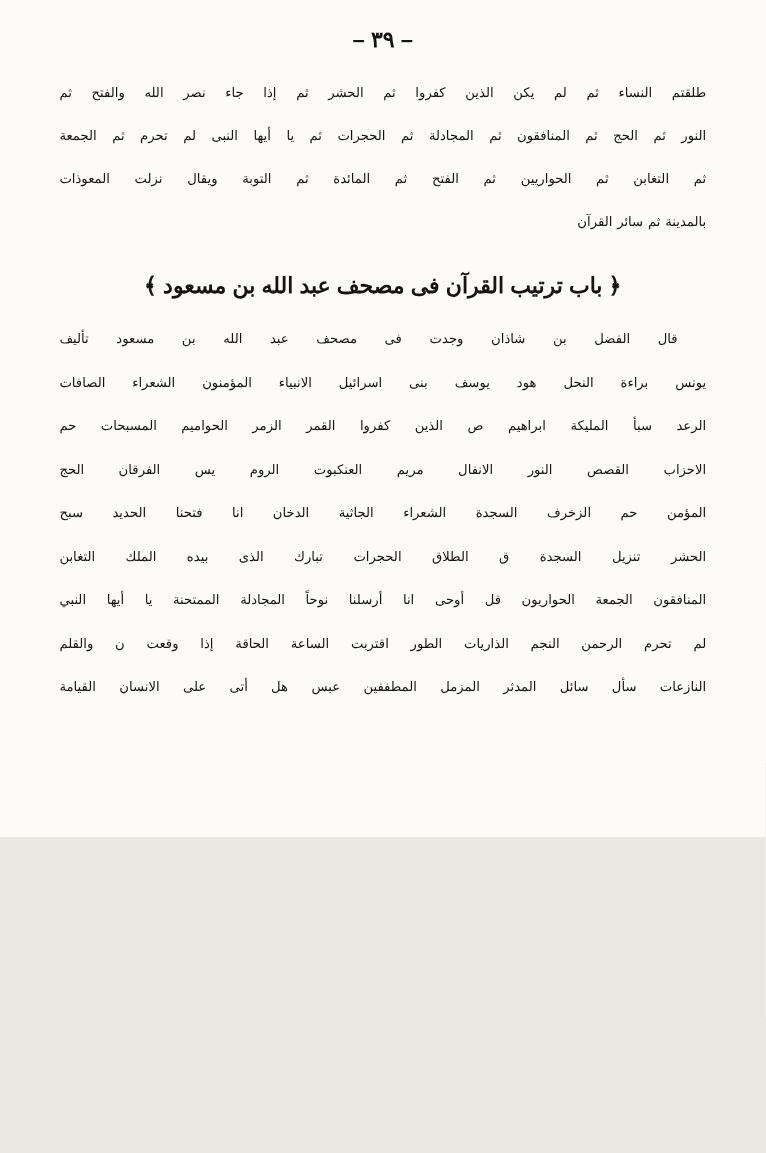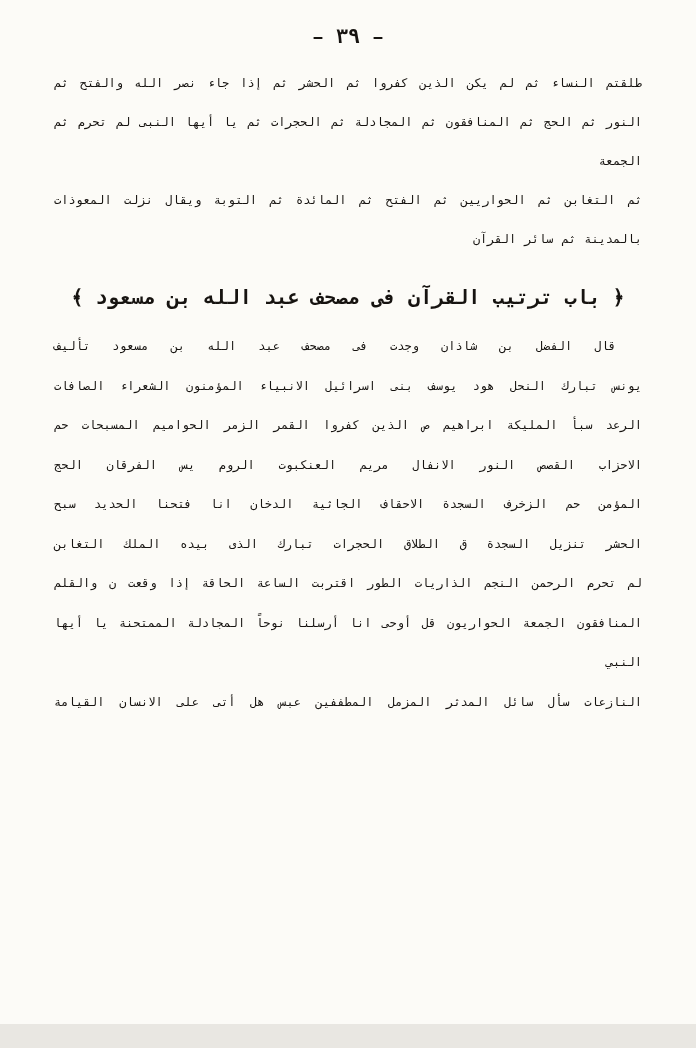--- a/index.html
+++ b/index.html
@@ -3,26 +3,26 @@
 <meta charset="utf-8">
 <style>
   html, body {
     margin: 0;
     padding: 0;
     background: #e9e7e2;
   }
   .page {
     position: relative;
     width: 696px;
-    height: 1024px;
+    height: 761px;
     margin: 0 auto;
     background: #fcfbf7;
     color: #161310;
     direction: rtl;
-    font-family: Liberation Mono, monospace;
+    font-family: Liberation Sans, sans-serif;
     overflow: hidden;
     box-sizing: border-box;
   }
   .page-number {
     text-align: center;
     padding-top: 24px;
     font-size: 20px;
     font-weight: bold;
     letter-spacing: 2px;
     direction: rtl;
@@ -77,25 +77,25 @@
       <div class="line">طلقتم النساء ثم لم يكن الذين كفروا ثم الحشر ثم إذا جاء نصر الله والفتح ثم</div>
       <div class="line">النور ثم الحج ثم المنافقون ثم المجادلة ثم الحجرات ثم يا أيها النبى لم تحرم ثم الجمعة</div>
       <div class="line">ثم التغابن ثم الحواريين ثم الفتح ثم المائدة ثم التوبة ويقال نزلت المعوذات</div>
       <div class="line align-right">بالمدينة ثم سائر القرآن</div>
     </div>
 
     <h2 class="heading">﴿ باب ترتيب القرآن فى مصحف عبد الله بن مسعود ﴾</h2>
 
     <div class="para para-body">
       <div class="line indent">قال الفضل بن شاذان وجدت فى مصحف عبد الله بن مسعود تأليف</div>
-      <div class="line">يونس تبارك النحل هود يوسف بنى اسرائيل الانبياء المؤمنون الشعراء الصافات</div>
+      <div class="line">يونس براءة النحل هود يوسف بنى اسرائيل الانبياء المؤمنون الشعراء الصافات</div>
       <div class="line">الرعد سبأ المليكة ابراهيم ص الذين كفروا القمر الزمر الحواميم المسبحات حم</div>
       <div class="line">الاحزاب القصص النور الانفال مريم العنكبوت الروم يس الفرقان الحج</div>
-      <div class="line">المؤمن حم الزخرف السجدة الاحقاف الجاثية الدخان انا فتحنا الحديد سبح</div>
+      <div class="line">المؤمن حم الزخرف السجدة الشعراء الجاثية الدخان انا فتحنا الحديد سبح</div>
       <div class="line">الحشر تنزيل السجدة ق الطلاق الحجرات تبارك الذى بيده الملك التغابن</div>
+      <div class="line">المنافقون الجمعة الحواريون قل أوحى انا أرسلنا نوحاً المجادلة الممتحنة يا أيها النبي</div>
       <div class="line">لم تحرم الرحمن النجم الذاريات الطور اقتربت الساعة الحاقة إذا وقعت ن والقلم</div>
-      <div class="line">المنافقون الجمعة الحواريون قل أوحى انا أرسلنا نوحاً المجادلة الممتحنة يا أيها النبي</div>
       <div class="line">النازعات سأل سائل المدثر المزمل المطففين عبس هل أتى على الانسان القيامة</div>
 
     </div>
 
   </div>
 </div>
 
 </body></html>

